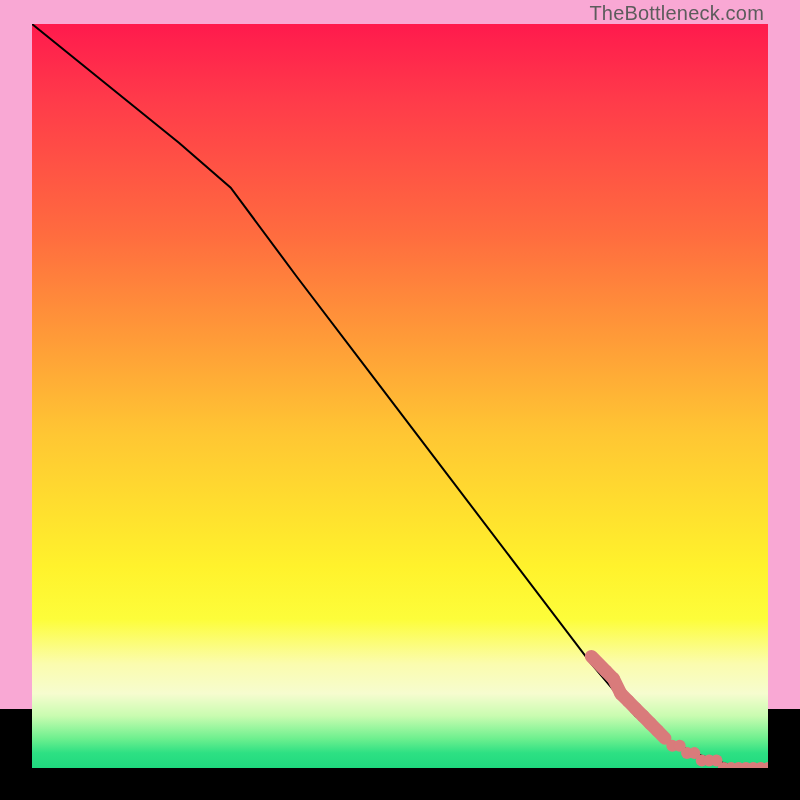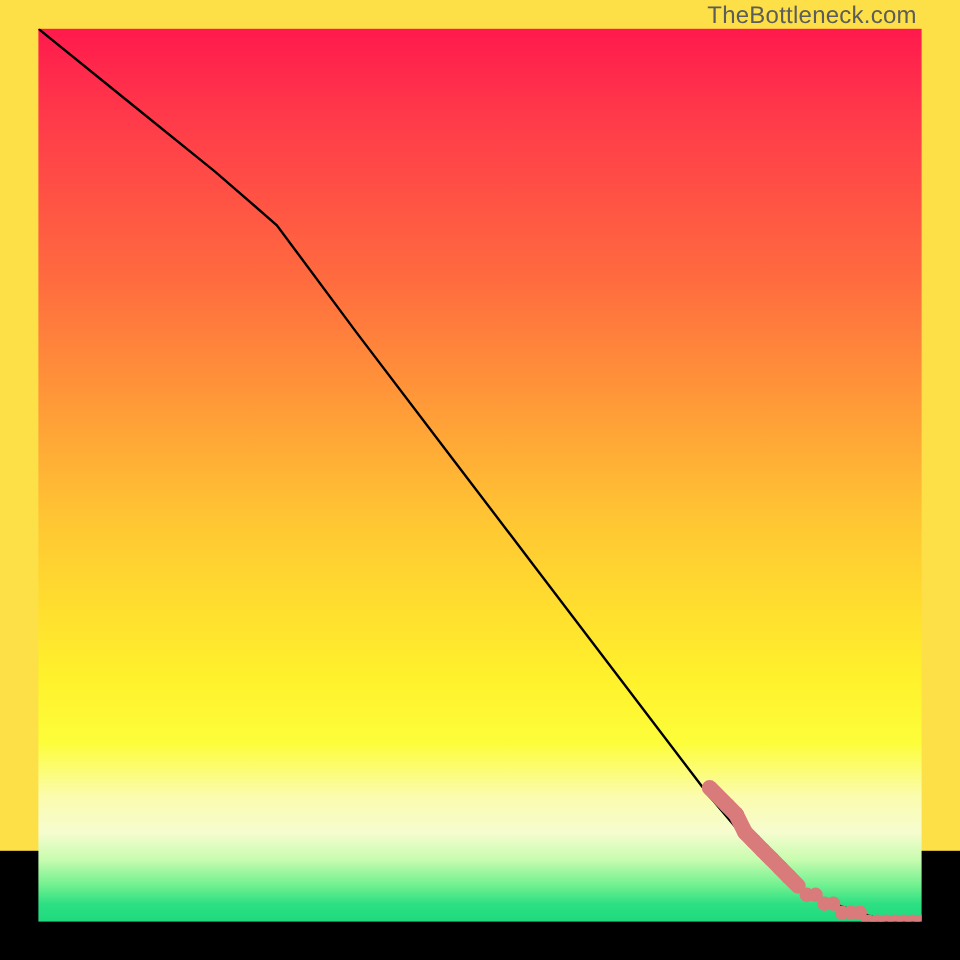--- a/index.html
+++ b/index.html
@@ -10,21 +10,21 @@
     background: #000;
     overflow: hidden;
     font-family: Arial, Helvetica, sans-serif;
   }
   .frame {
     position: absolute;
     left: 0;
     top: 0;
     width: 800px;
     height: 709px;
-    background: #fde047;
+    background: #f9a8d4;
   }
   .plot {
     position: absolute;
     left: 32px;
     top: 24px;
     width: 736px;
     height: 744px;
     
     background: linear-gradient(
       to bottom,

